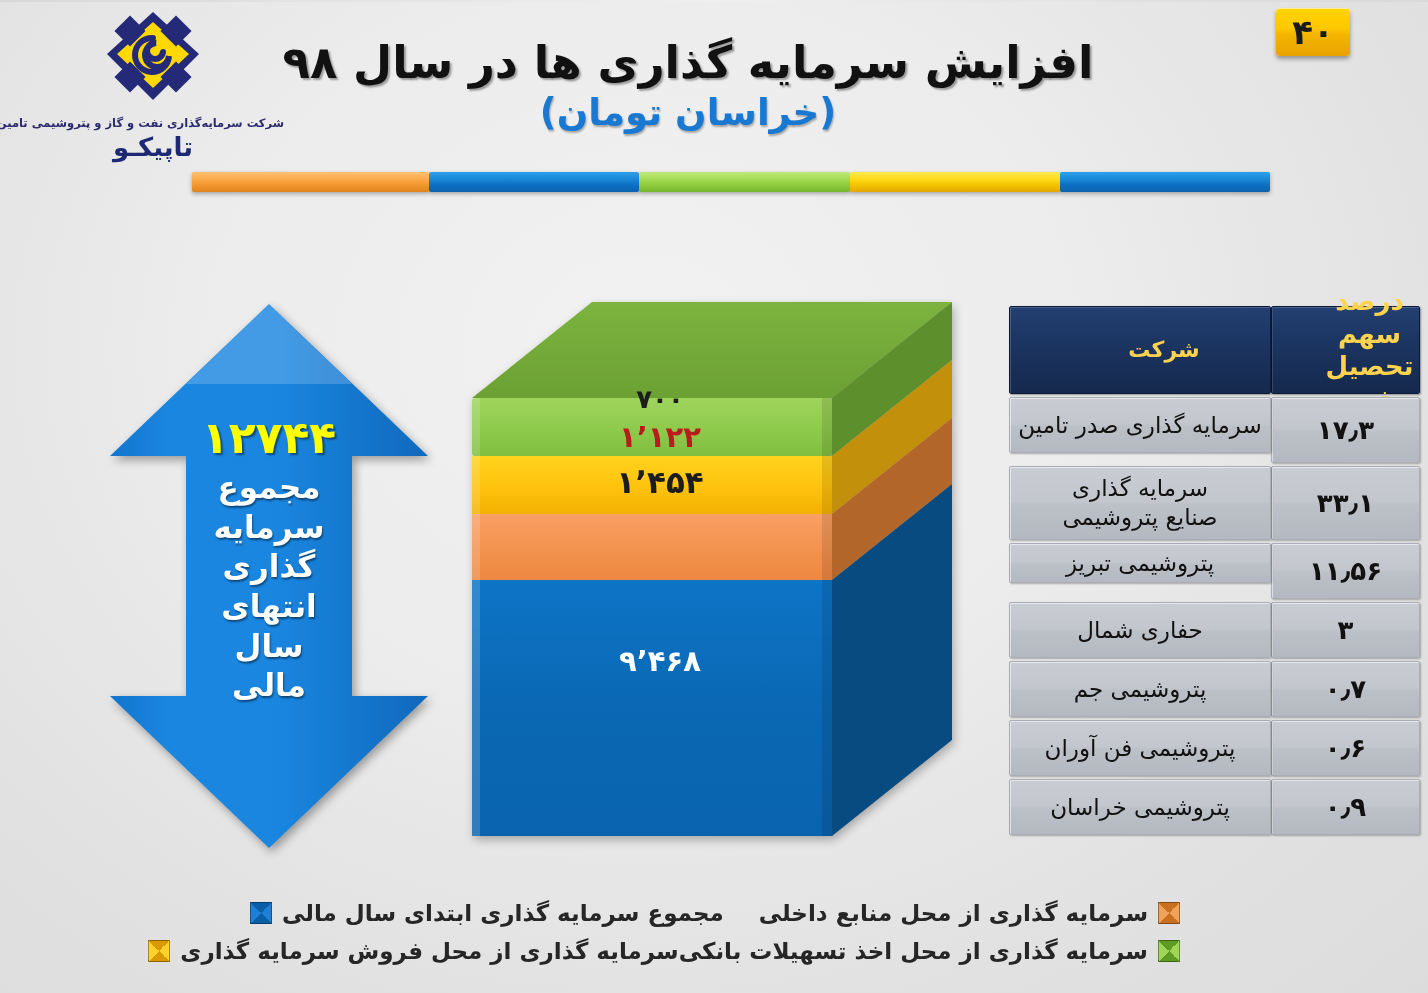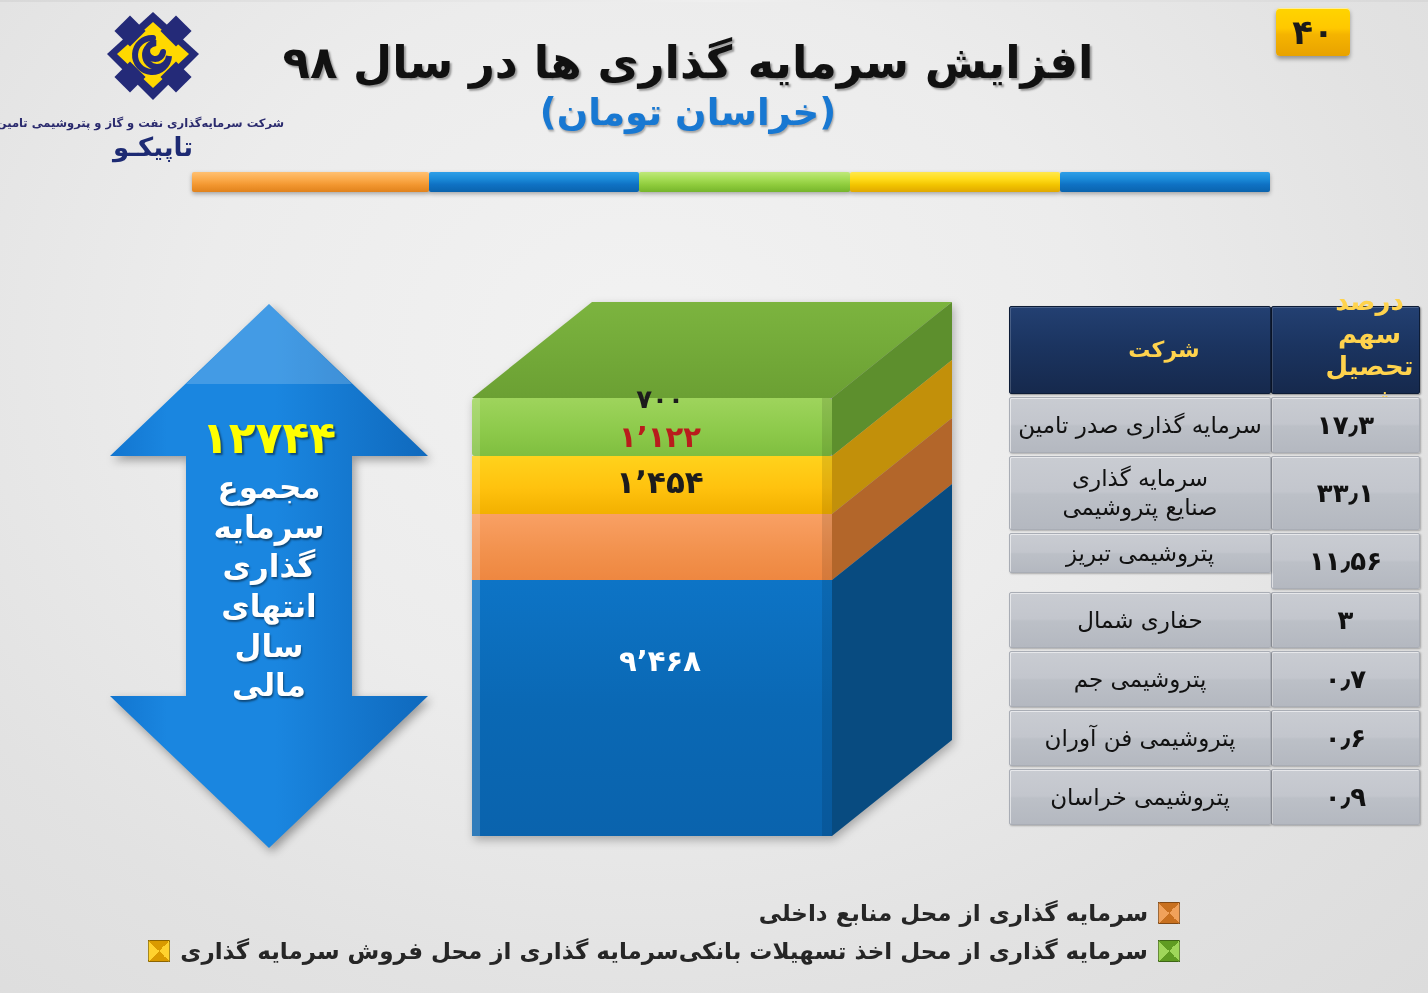--- a/index.html
+++ b/index.html
@@ -208,21 +208,21 @@
     <div class="bar-label lbl-blue">۹٬۴۶۸</div>
   </div>
 
   <div class="table-wrap">
     <div class="t-row">
       <div class="t-cell t-hdr c-val">درصد سهم تحصیل شده</div>
       <div class="t-cell t-hdr c-name">شرکت</div>
     </div>
     <div id="table-body">
         <div class="t-row">
-          <div class="t-cell t-body c-val" style="height: 56px;">۱۷٫۳</div>
+          <div class="t-cell t-body c-val" style="height: 66px;">۱۷٫۳</div>
           <div class="t-cell t-body c-name" style="height: 56px;">سرمایه گذاری صدر تامین</div>
         </div>
         <div class="t-row">
           <div class="t-cell t-body c-val" style="height: 74px;">۳۳٫۱</div>
           <div class="t-cell t-body c-name" style="height: 74px;">سرمایه گذاری<br>صنایع پتروشیمی</div>
         </div>
         <div class="t-row">
           <div class="t-cell t-body c-val" style="height: 56px;">۱۱٫۵۶</div>
           <div class="t-cell t-body c-name" style="height: 40px;">پتروشیمی تبریز</div>
         </div>
@@ -244,20 +244,24 @@
         </div>
       </div>
   </div>
 
   <div class="legend">
     <div class="lg-row">
       <div class="lg-item">
         <span class="lg-chip chip-orange"></span>
         <span class="lg-text">سرمایه گذاری از محل منابع داخلی</span>
       </div>
+      <div class="lg-item">
+        <span class="lg-text">مجموع سرمایه گذاری ابتدای سال مالی</span>
+        <span class="lg-chip chip-blue"></span>
+      </div>
     </div>
     <div class="lg-row">
       <div class="lg-item">
         <span class="lg-chip chip-green"></span>
         <span class="lg-text">سرمایه گذاری از محل اخذ تسهیلات بانکی</span>
       </div>
       <div class="lg-item">
         <span class="lg-text">سرمایه گذاری از محل فروش سرمایه گذاری</span>
         <span class="lg-chip chip-yellow"></span>
       </div>

